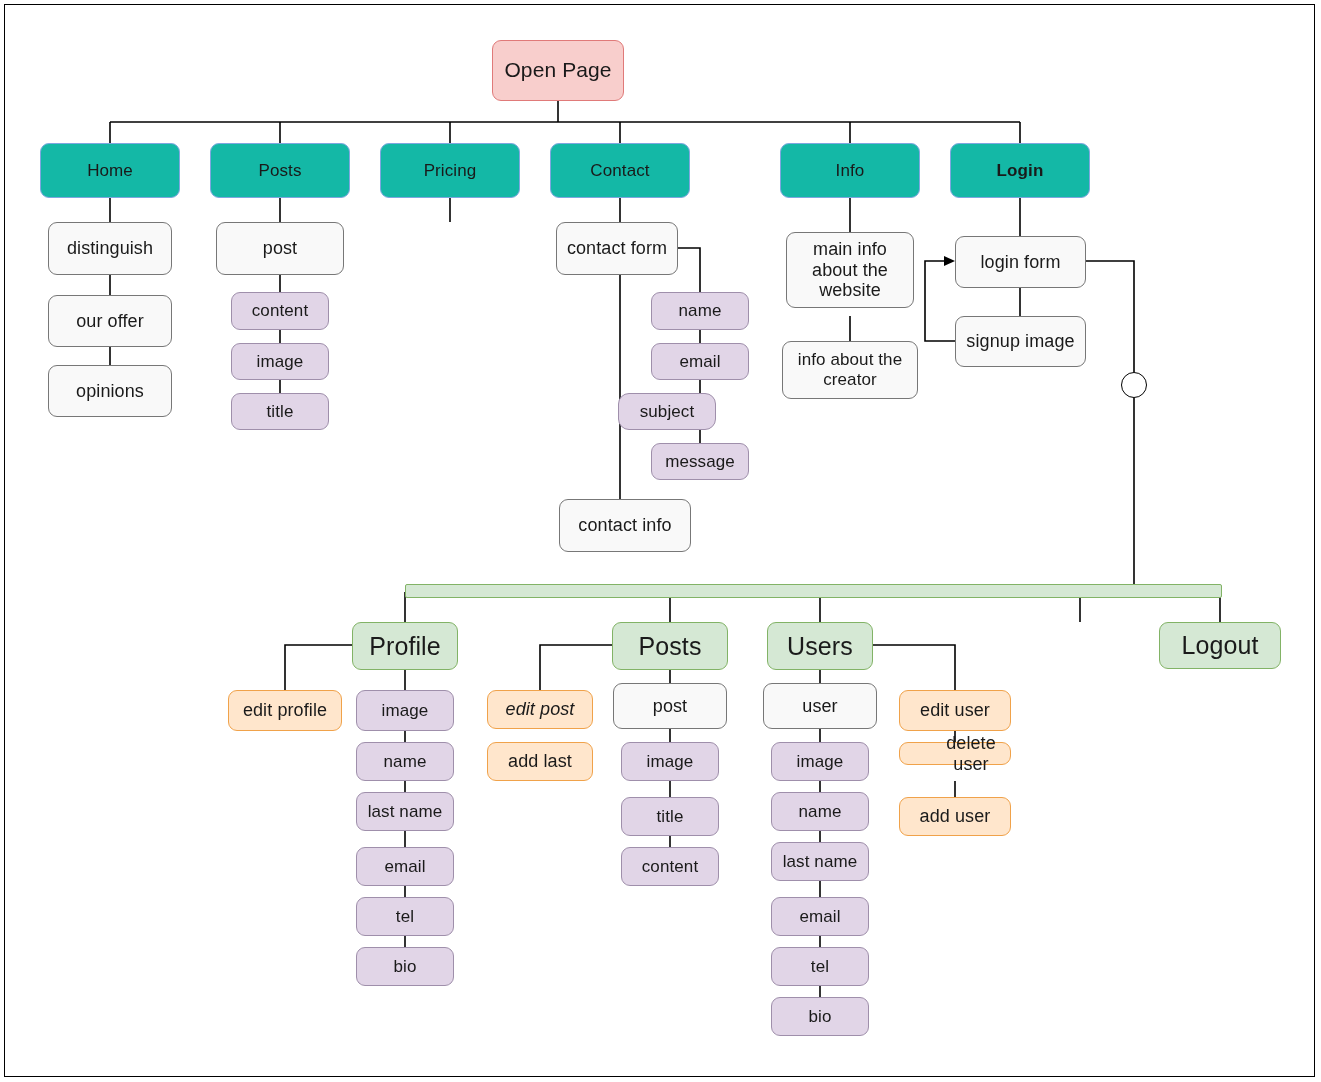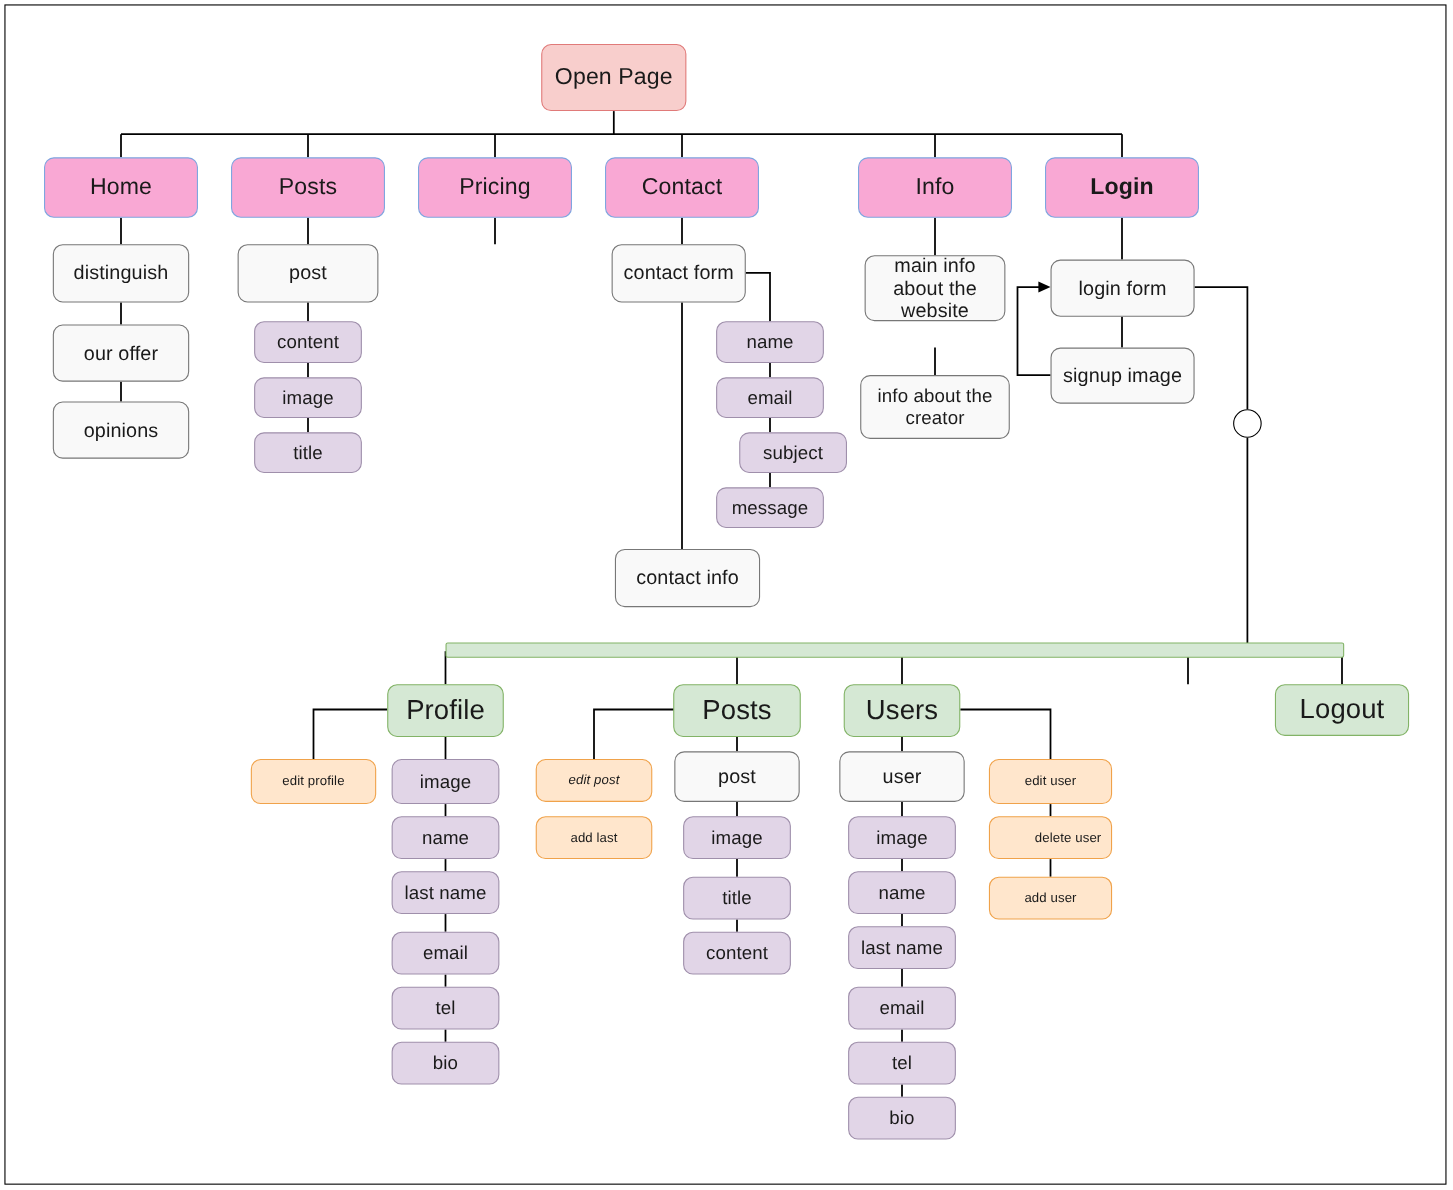--- a/index.html
+++ b/index.html
@@ -22,25 +22,25 @@
     box-sizing:border-box;
     border-radius:9px;
     display:flex;align-items:center;justify-content:center;
     text-align:center;
     color:#1a1a1a;
     line-height:1.15;
     letter-spacing:0.1px;
     white-space:pre-line;
   }
   .t-root{background:#f8cecc;border:1.6px solid #e07a79;font-size:21px;}
-  .t-nav{background:#f9a8d4;border:1.6px solid #7ea6e0;font-size:21px;}
+  .t-nav{background:#14b8a6;border:1.6px solid #7ea6e0;font-size:17px;}
   .t-plain{background:#f9f9f9;border:1.3px solid #777777;font-size:18px;}
   .t-purple{background:#e1d5e7;border:1.3px solid #9f8fab;font-size:17px;}
   .t-green{background:#d5e8d4;border:1.4px solid #82b366;font-size:25px;}
-  .t-orange{background:#ffe6cc;border:1.4px solid #f0a24a;font-size:12px;}
+  .t-orange{background:#ffe6cc;border:1.4px solid #f0a24a;font-size:18px;}
   .t-bar{background:#d5e8d4;border:1.2px solid #82b366;border-radius:2px;}
   .t-small{font-size:17px;}
   .junction{
     position:absolute;
     width:26px;height:26px;border-radius:50%;
     background:#ffffff;border:1.5px solid #000000;
     box-sizing:border-box;
   }
 </style>
 </head>
@@ -143,24 +143,24 @@
   <div class="node t-purple" style="left:231px;top:292px;width:98px;height:38px;">content</div>
   <div class="node t-purple" style="left:231px;top:343px;width:98px;height:37px;">image</div>
   <div class="node t-purple" style="left:231px;top:393px;width:98px;height:37px;">title</div>
 
 
   <div class="node t-plain" style="left:556px;top:222px;width:122px;height:53px;">contact form</div>
   <div class="node t-plain" style="left:559px;top:499px;width:132px;height:53px;">contact info</div>
 
   <div class="node t-purple" style="left:651px;top:292px;width:98px;height:38px;">name</div>
   <div class="node t-purple" style="left:651px;top:343px;width:98px;height:37px;">email</div>
-  <div class="node t-purple" style="left:672px;top:393px;width:98px;height:37px;">subject</div>
+  <div class="node t-purple" style="left:618px;top:393px;width:98px;height:37px;border-radius:11px;">subject</div>
   <div class="node t-purple" style="left:651px;top:443px;width:98px;height:37px;">message</div>
 
-  <div class="node t-plain" style="left:786px;top:232px;width:128px;height:60px;">main info
+  <div class="node t-plain" style="left:786px;top:232px;width:128px;height:76px;">main info
 about the
 website</div>
   <div class="node t-plain t-small" style="left:782px;top:341px;width:136px;height:58px;">info about the
 creator</div>
 
   <div class="node t-plain" style="left:955px;top:236px;width:131px;height:52px;">login form</div>
   <div class="node t-plain" style="left:955px;top:316px;width:131px;height:51px;">signup image</div>
 
   <div class="junction" style="left:1121px;top:372px;"></div>
 
@@ -190,15 +190,15 @@
 
   <div class="node t-plain" style="left:763px;top:683px;width:114px;height:46px;">user</div>
   <div class="node t-purple" style="left:771px;top:742px;width:98px;height:39px;">image</div>
   <div class="node t-purple" style="left:771px;top:792px;width:98px;height:39px;">name</div>
   <div class="node t-purple" style="left:771px;top:842px;width:98px;height:39px;">last name</div>
   <div class="node t-purple" style="left:771px;top:897px;width:98px;height:39px;">email</div>
   <div class="node t-purple" style="left:771px;top:947px;width:98px;height:39px;">tel</div>
   <div class="node t-purple" style="left:771px;top:997px;width:98px;height:39px;">bio</div>
 
   <div class="node t-orange" style="left:899px;top:690px;width:112px;height:41px;">edit user</div>
-  <div class="node t-orange" style="left:899px;top:742px;width:112px;height:39px;padding-left:32px;">delete user</div>
+  <div class="node t-orange" style="left:899px;top:742px;width:112px;height:23px;padding-left:32px;">delete user</div>
   <div class="node t-orange" style="left:899px;top:797px;width:112px;height:39px;">add user</div>
 </div>
 
 </body></html>

